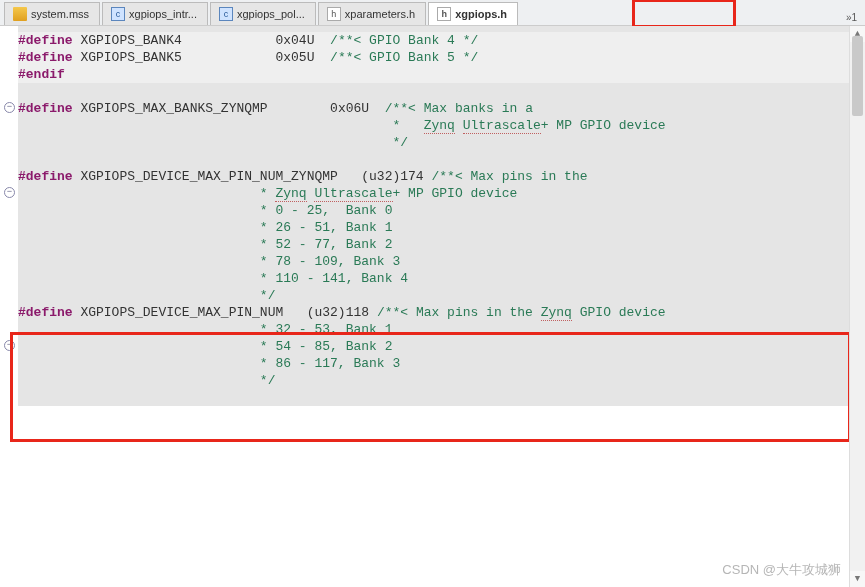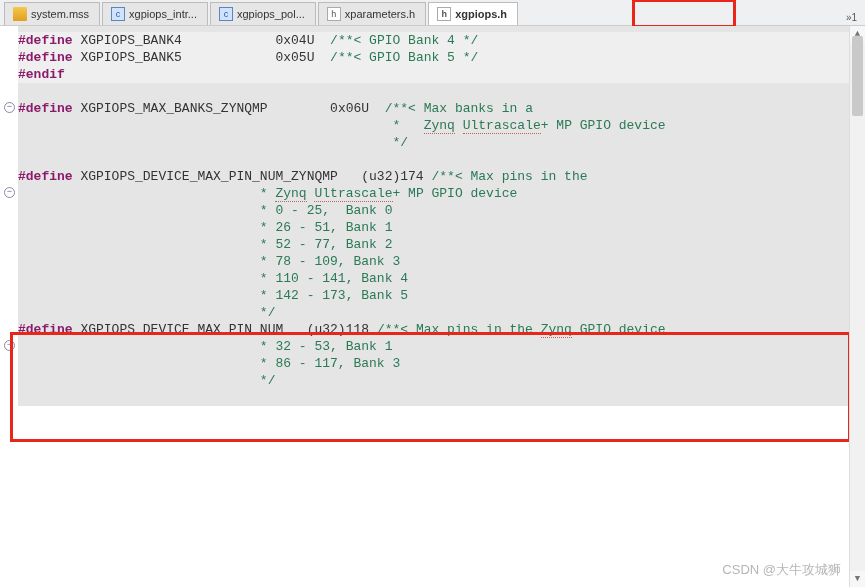--- a/index.html
+++ b/index.html
@@ -169,26 +169,26 @@
   <div class="line">&nbsp;</div>
 
   <div class="fold" style="top:161px">−</div>
   <div class="line"><span class="kw">#define</span><span class="txt"> XGPIOPS_DEVICE_MAX_PIN_NUM_ZYNQMP</span><span>   </span><span class="txt">(u32)174</span><span> </span><span class="gr">/**&lt; Max pins in the</span></div>
   <div class="line"><span class="gr">                               * </span><span class="link">Zynq</span><span class="gr"> </span><span class="link">Ultrascale</span><span class="gr">+ MP GPIO device</span></div>
   <div class="line"><span class="gr">                               * 0 - 25,  Bank 0</span></div>
   <div class="line"><span class="gr">                               * 26 - 51, Bank 1</span></div>
   <div class="line"><span class="gr">                               * 52 - 77, Bank 2</span></div>
   <div class="line"><span class="gr">                               * 78 - 109, Bank 3</span></div>
   <div class="line"><span class="gr">                               * 110 - 141, Bank 4</span></div>
-  <div class="line"><span class="gr">                               * 142 - 173, Bank 5</span></div>
   <div class="line"><span class="gr">                               */</span></div>
 
   <div class="fold" style="top:314px">−</div>
   <div class="line"><span class="kw">#define</span><span class="txt"> XGPIOPS_DEVICE_MAX_PIN_NUM</span><span>   </span><span class="txt">(u32)118</span><span> </span><span class="gr">/**&lt; Max pins in the </span><span class="link">Zynq</span><span class="gr"> GPIO device</span></div>
   <div class="line"><span class="gr">                               * 32 - 53, Bank 1</span></div>
+  <div class="line"><span class="gr">                               * 54 - 85, Bank 2</span></div>
   <div class="line"><span class="gr">                               * 86 - 117, Bank 3</span></div>
   <div class="line"><span class="gr">                               */</span></div>
   <div class="line">&nbsp;</div>
 
   <div class="highlight-box" style="top:306px; height:110px;"></div>
 </div>
 
 <div class="scrollbar-v">
   <div class="scroll-arrow up">▲</div>
   <div class="scrollbar-thumb"></div>

